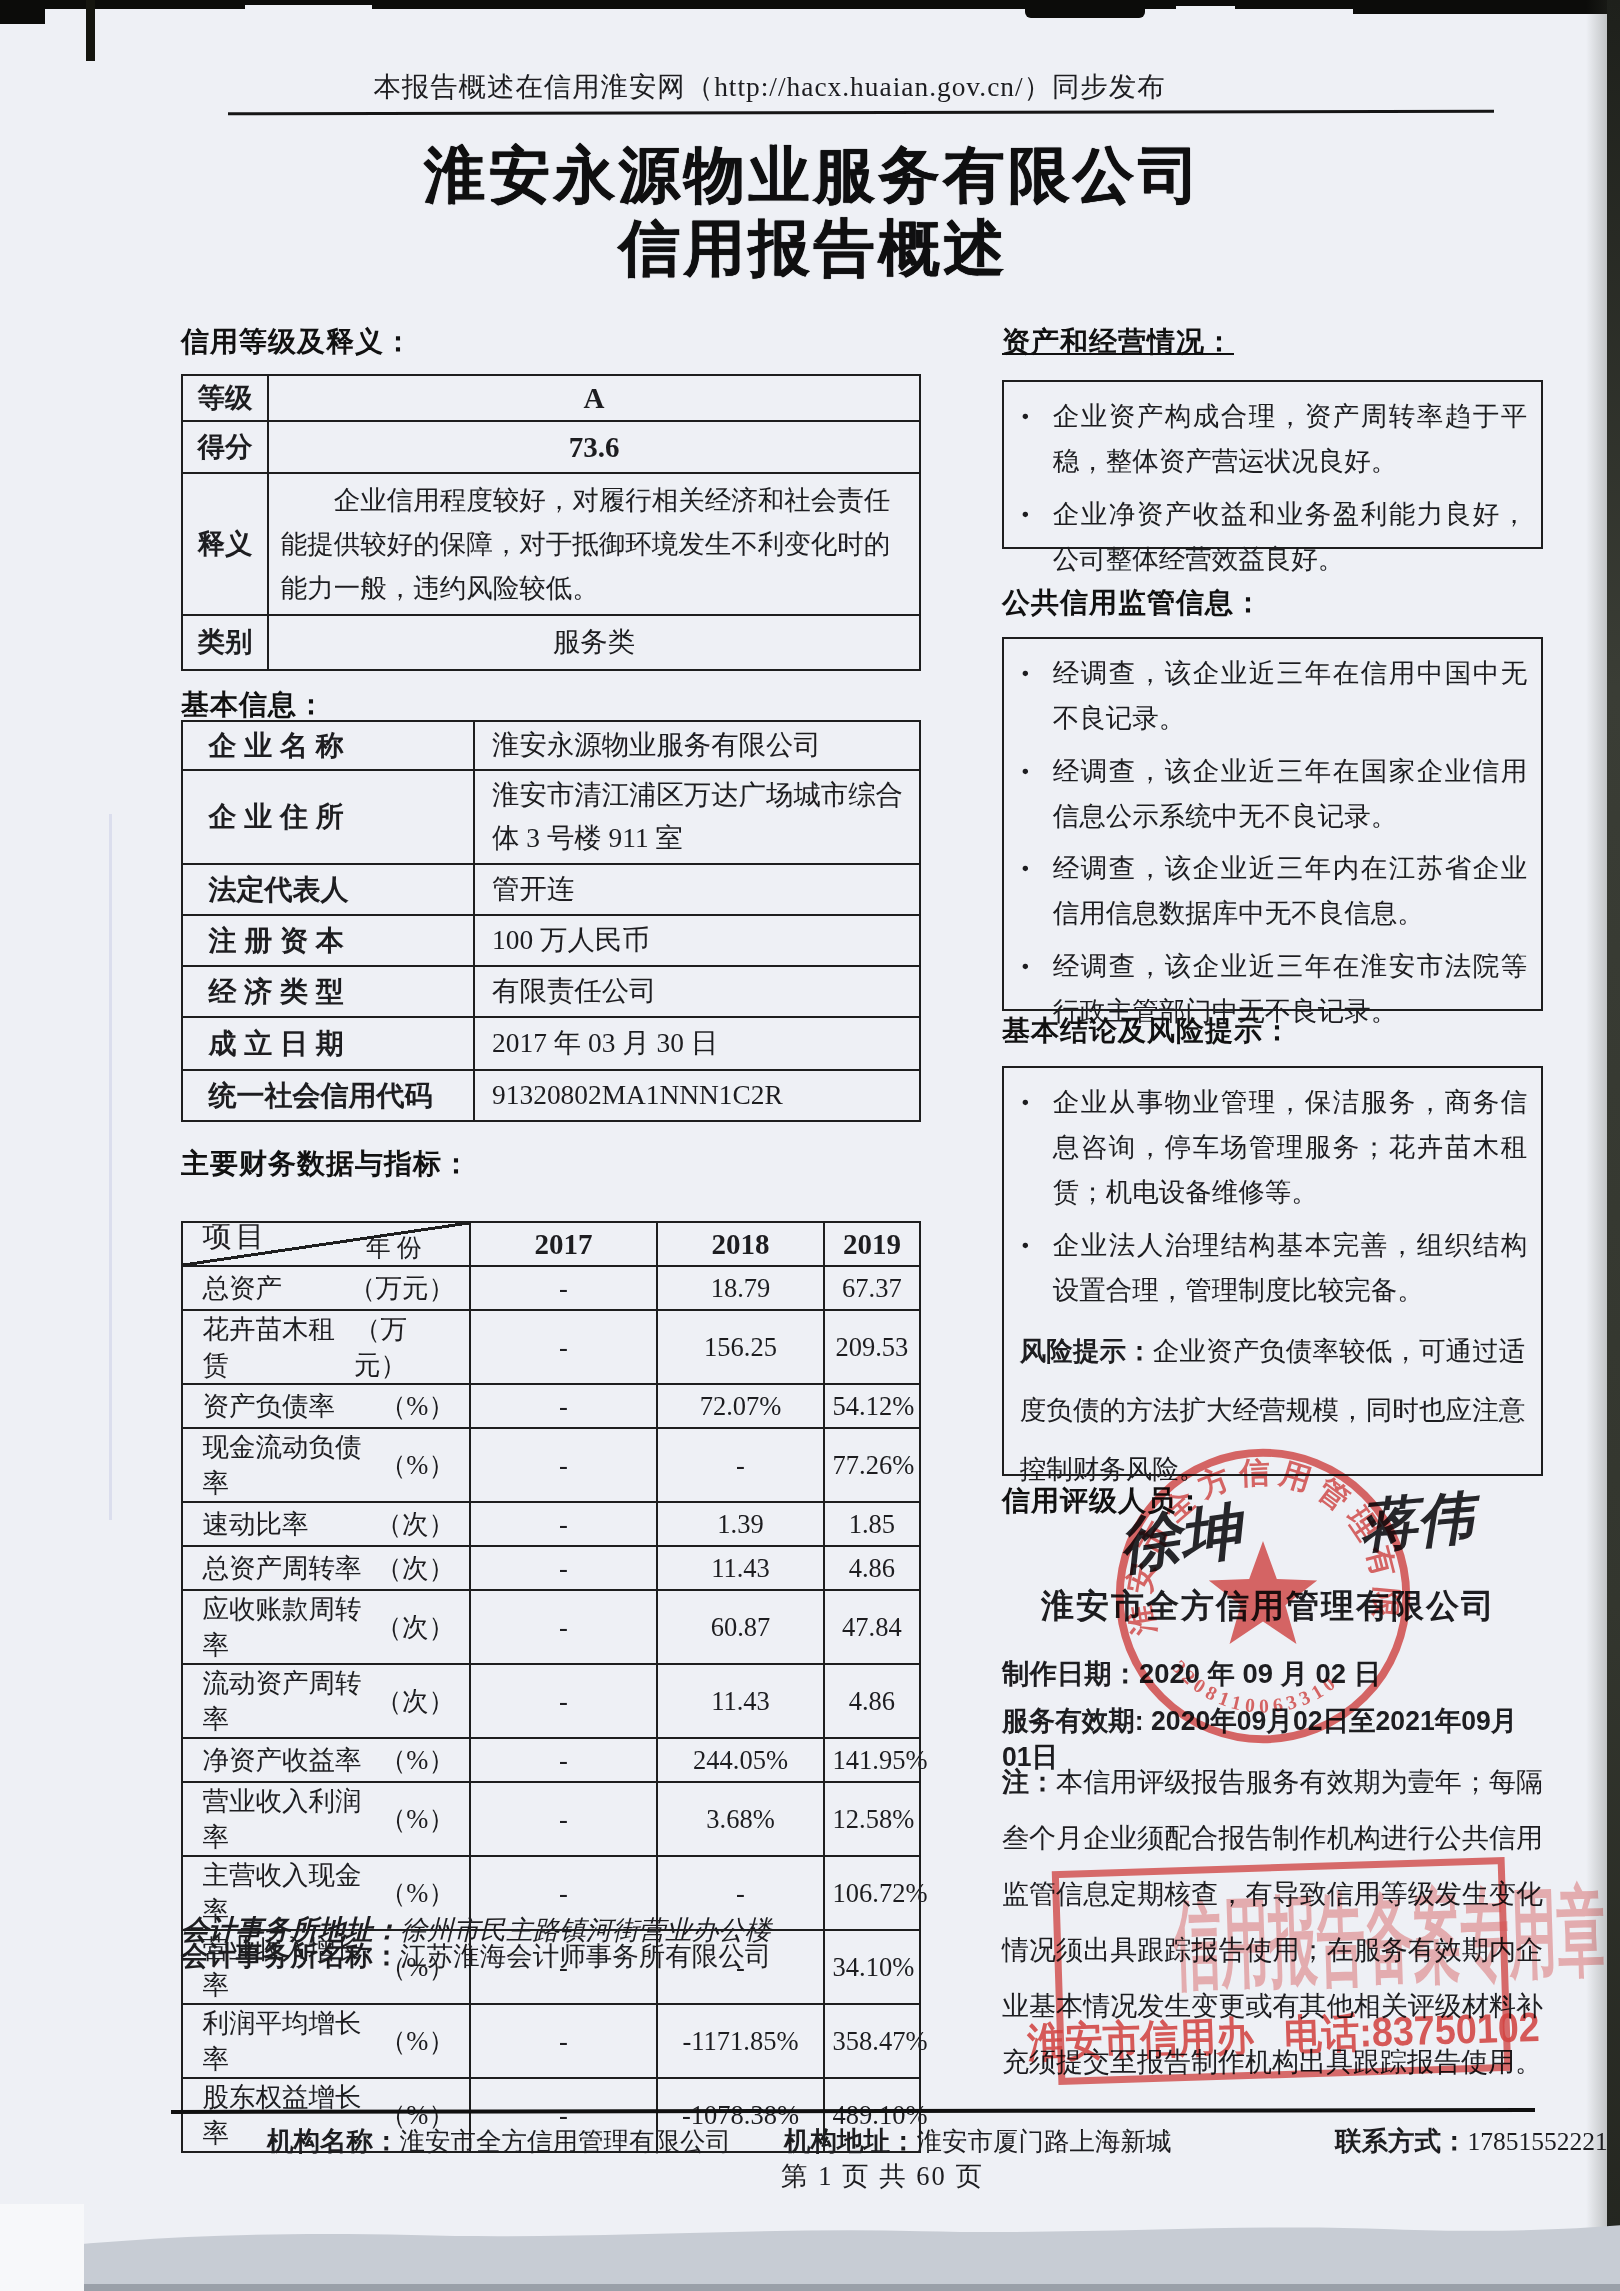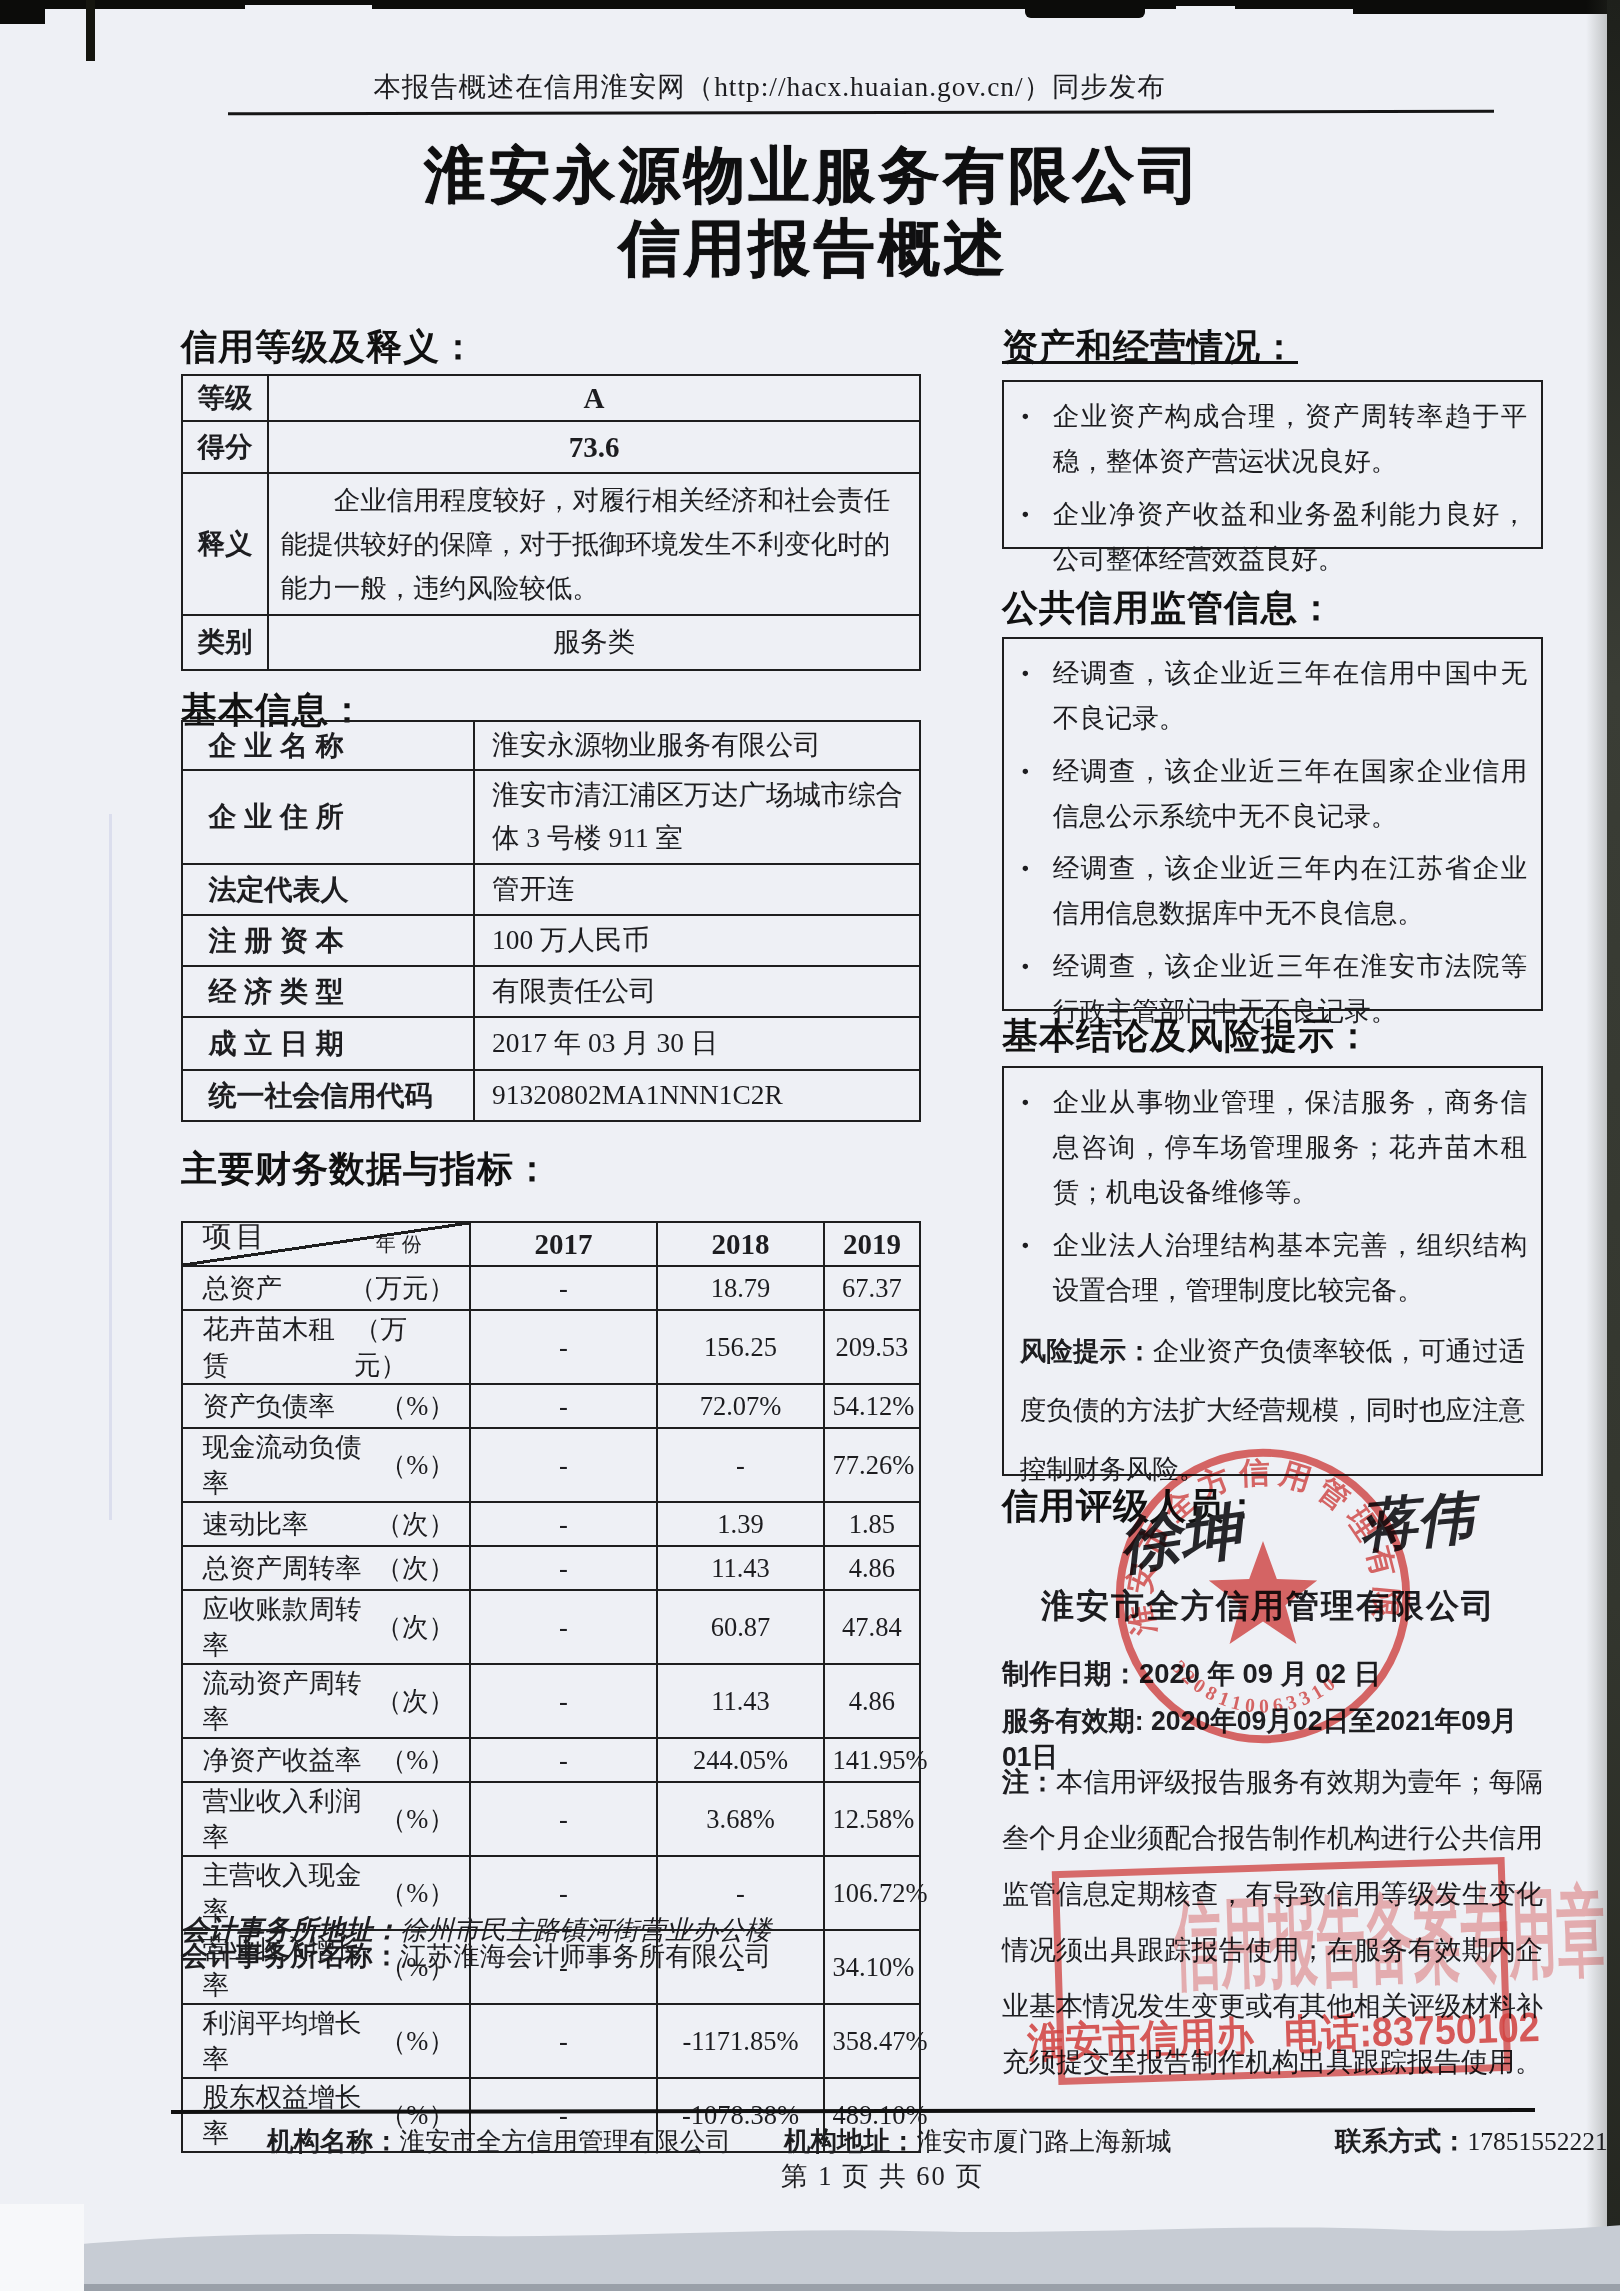--- a/index.html
+++ b/index.html
@@ -32,21 +32,21 @@
   
   .notice{position:absolute;top:69px;left:0;width:1539px;text-align:center;font-size:27.4px;letter-spacing:1px;}
   .notice-line{position:absolute;top:111px;left:228px;width:1266px;height:2.9px;background:#161616;transform:rotate(-.12deg);}
   .doc-title{position:absolute;top:139px;left:0;width:1627px;text-align:center;
     font-size:61px;line-height:73px;font-weight:900;letter-spacing:3.9px;color:#0f0f10;
     text-shadow:0 0 1px #0f0f10,0.5px 0 0 #0f0f10;}
 
   
   .colL{position:absolute;left:181px;top:0;width:740px;height:2292px;}
   .colR{position:absolute;left:1002px;top:0;width:541px;height:2292px;}
-  .sec-h{position:absolute;left:0;font-size:36px;letter-spacing:1px;color:#111;}
+  .sec-h{position:absolute;left:0;font-size:28px;letter-spacing:1px;color:#111;}
 
   table.tbl{border-collapse:collapse;width:740px;table-layout:fixed;}
   table.tbl td{border:2px solid #1e1e1e;font-size:27.4px;vertical-align:middle;}
   .tbl .lbl{text-align:center;}
   .tbl .val{text-align:center;}
 
   
   #rating-tbl td.lbl{width:82px;}
   #rating-tbl .big{font-weight:bold;font-size:29px;}
   #rating-tbl .para{text-align:left;text-indent:2em;line-height:44px;padding:3.9px 11.8px;font-size:26.5px;}
@@ -58,21 +58,21 @@
   
   #fin-tbl td{font-size:26.5px;height:42px;padding:0 7.8px;}
   #fin-tbl td.c0{width:270px;}
   #fin-tbl td.c1{width:170px;}
   #fin-tbl td.c2{width:149px;}
   #fin-tbl .itemcell{display:flex;justify-content:space-between;align-items:center;padding:0 5.9px 0 11.8px;}
   #fin-tbl .yr{font-weight:bold;font-size:29px;text-align:center;}
   #fin-tbl .num{text-align:center;}
   .cornercell{position:relative;height:100px;
     background-image:linear-gradient(to bottom right,transparent calc(50% - 1.5px),#1e1e1e calc(50% - 1.5px),#1e1e1e calc(50% + 1.5px),transparent calc(50% + 1.5px));}
-  .corner-top{position:absolute;top:7.8px;right:41px;font-size:20px;letter-spacing:5.9px;}
+  .corner-top{position:absolute;top:7.8px;right:41px;font-size:25px;letter-spacing:5.9px;}
   .corner-bot{position:absolute;bottom:7.8px;left:19.6px;font-size:29px;letter-spacing:3.9px;}
 
   .acct-line{font-size:26.5px;line-height:45px;}
   .acct-line .hd{font-size:27.4px;}
 
   
   .box{position:absolute;left:0;width:537px;border:2px solid #1e1e1e;background:transparent;}
   .box ul{margin:11.8px 0 9.8px 0;padding:0 13.7px 0 9.8px;}
   .box li{list-style:none;position:relative;padding-left:39px;font-size:26.5px;line-height:45px;margin-bottom:7.8px;text-align:justify;}
   .box li::before{content:"●";position:absolute;left:7.8px;top:0;font-size:12.7px;}

